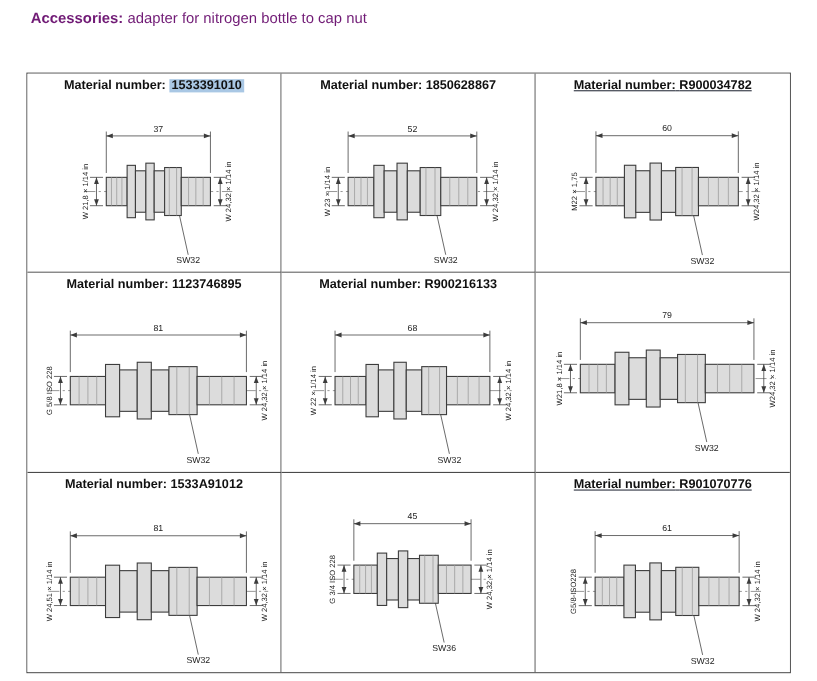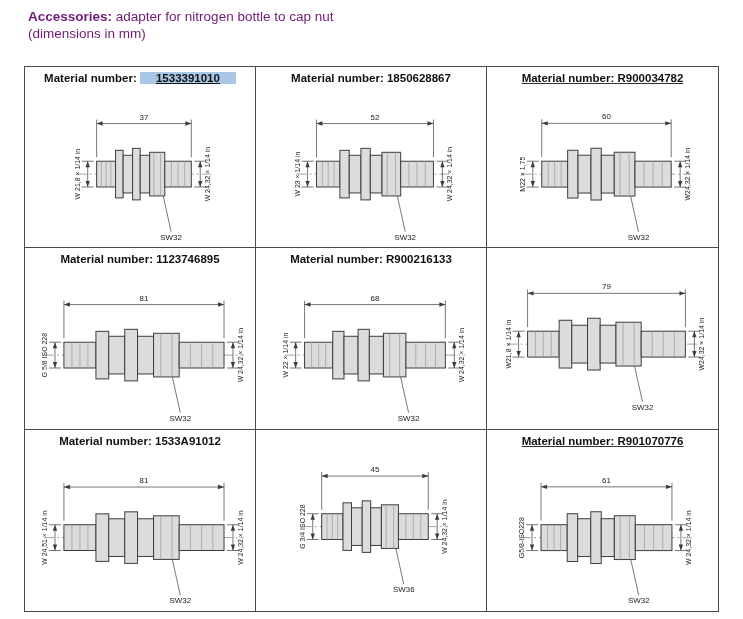--- a/index.html
+++ b/index.html
@@ -39,37 +39,35 @@
     font-size:11.5px;
     font-weight:bold;
     color:#111;
     padding-top:5px;
     height:22px;
     flex:0 0 auto;
     white-space:nowrap;
   }
   .matnum.highlight {
     background:var(--hl, #a9c7e4);
-    padding:0 16px;
-    text-decoration:underline;
+    padding:0 2px;
   }
   svg.drawing {
     flex:1 1 auto;
     width:100%;
     height:calc(100% - 24px);
     display:block;
   }
   svg text { font-family:"Liberation Sans", sans-serif; }
 </style>
 </head>
 <body>
 
 <div class="page-title">
   <div><span class="bold">Accessories:</span><span> adapter for nitrogen bottle to cap nut</span></div>
-  <div>(dimensions in mm)</div>
 </div>
 
 <div class="grid" id="grid">
   <div class="cell">
     <div class="cell-header">
       <span>Material number:</span>
       <span class="matnum highlight">1533391010</span>
     </div>
     <svg class="drawing" xmlns="http://www.w3.org/2000/svg" preserveAspectRatio="xMidYMid meet" viewBox="0 0 232 152">
         <line x1="52.25" y1="82" x2="187.75" y2="82" stroke="#888" stroke-width="0.8" stroke-dasharray="10 3 2 3"></line>

